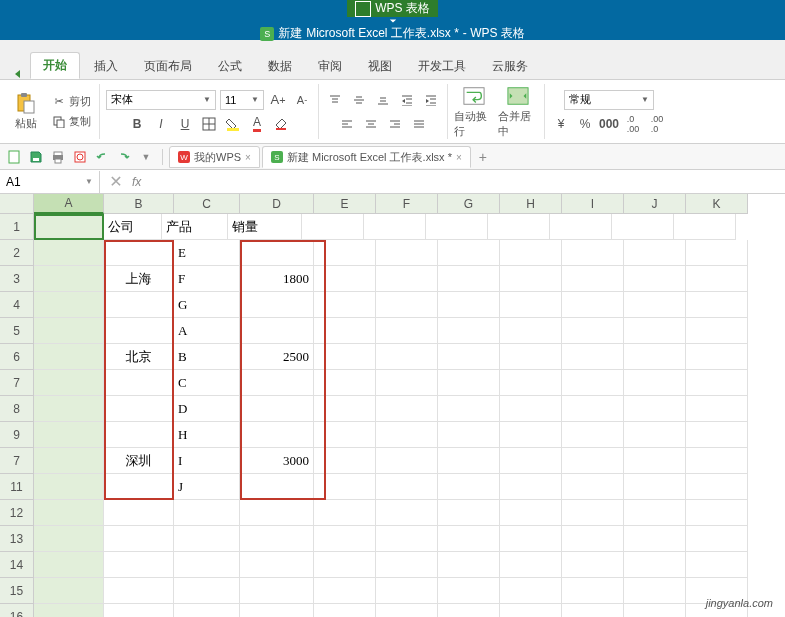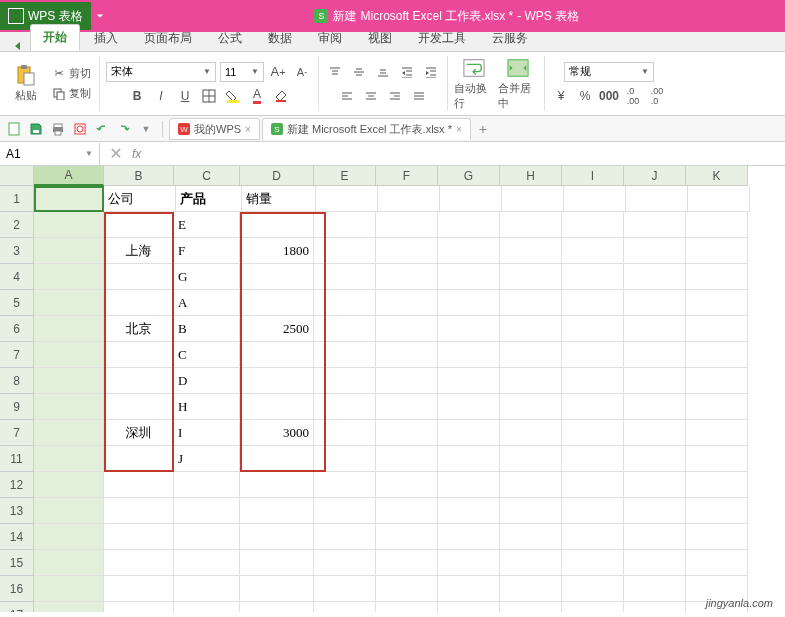--- a/index.html
+++ b/index.html
@@ -1,28 +1,28 @@
 <!DOCTYPE html>
 <html><head>
 <meta charset="utf-8">
 <style>
 * { margin:0; padding:0; box-sizing:border-box; font-family:"Microsoft YaHei",SimSun,sans-serif; }
 body { background:#fff; width:785px; height:617px; overflow:hidden; position:relative; }
 
 
-.titlebar { height:32px; background:#ec4899; display:flex; align-items:center; color:#fff; font-size:12px; }
+.titlebar { height:40px; background:#0369a1; display:flex; align-items:center; color:#fff; font-size:12px;flex-direction:column; }
 .titlebar .logo { background:#2e7d2c; height:28px; display:flex; align-items:center; padding:0 8px; gap:4px; }
 .titlebar .logo .box { width:16px; height:16px; border:1.5px solid #fff; display:inline-block; }
 .titlebar .dd { width:18px; height:28px; display:flex; align-items:center; justify-content:center; }
 .titlebar .dd svg { width:8px; height:8px; fill:#fff; }
 .titlebar .title { flex:1; text-align:center; font-size:12px; color:#fff; display:flex; justify-content:center; align-items:center; gap:4px;}
 .titlebar .title .xicon { width:14px; height:14px; background:#4caf50; display:inline-flex; align-items:center; justify-content:center; font-size:9px; color:#fff; border-radius:2px;}
 
 
-.menubar { height:20px; background:#f0f0f0; border-bottom:1px solid #d0d0d0; display:flex; align-items:end; padding-left:8px; gap:2px; }
+.menubar { height:40px; background:#f0f0f0; border-bottom:1px solid #d0d0d0; display:flex; align-items:end; padding-left:8px; gap:2px; }
 .menubar .tab { padding:4px 12px; font-size:12px; color:#444; cursor:pointer; }
 .menubar .tab.active { background:#fff; border:1px solid #d0d0d0; border-bottom:1px solid #fff; color:#3a8c38; font-weight:bold; border-radius:3px 3px 0 0; }
 .menubar .menuarrow { width:20px; display:flex; align-items:center; justify-content:center; color:#3a8c38;}
 
 
 .ribbon { height:64px; background:#fff; border-bottom:1px solid #d0d0d0; display:flex; padding:4px 6px; gap:6px; }
 .rgroup { display:flex; align-items:center; gap:4px; border-right:1px solid #e0e0e0; padding-right:6px; }
 .rgroup:last-child { border-right:none; }
 .bigbtn { display:flex; flex-direction:column; align-items:center; justify-content:center; width:40px; height:56px; font-size:11px; color:#555; gap:2px;}
 .bigbtn .ic { width:22px; height:22px; display:flex; align-items:center; justify-content:center; }
@@ -400,22 +400,22 @@
       <div class="rh">12</div>
       <div class="rh">13</div>
       <div class="rh">14</div>
       <div class="rh">15</div>
       <div class="rh">16</div>
       <div class="rh">17</div>
     </div>
   <div class="cells" id="cells">
       <div class="row">
         <div class="cell selA" style="width: 70px;"></div>
-        <div class="cell " style="width: 72px;">公司</div>
-        <div class="cell " style="width: 66px; font-weight: bold;">产品</div>
+        <div class="cell " style="width: 58px;">公司</div>
+        <div class="cell " style="width: 66px;">产品</div>
         <div class="cell " style="width: 74px; text-align: center;">销量</div>
         <div class="cell" style="width: 62px;"></div>
         <div class="cell" style="width: 62px;"></div>
         <div class="cell" style="width: 62px;"></div>
         <div class="cell" style="width: 62px;"></div>
         <div class="cell" style="width: 62px;"></div>
         <div class="cell" style="width: 62px;"></div>
         <div class="cell" style="width: 62px;"></div>
       </div>
       <div class="row">

